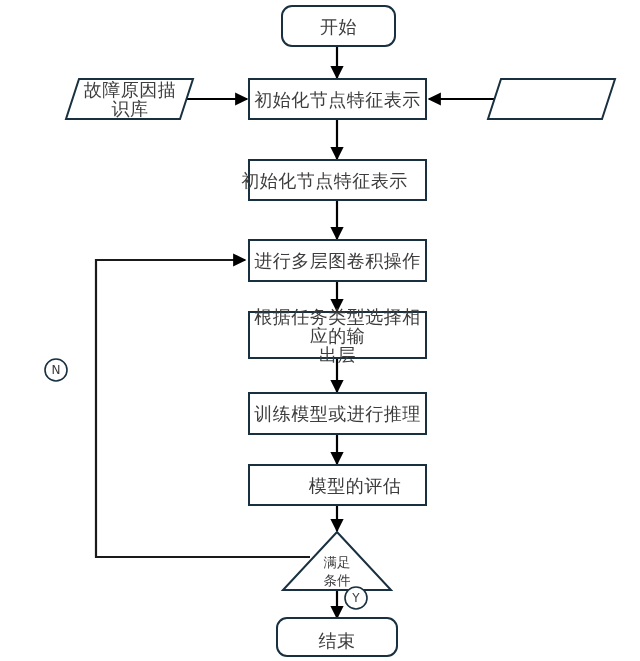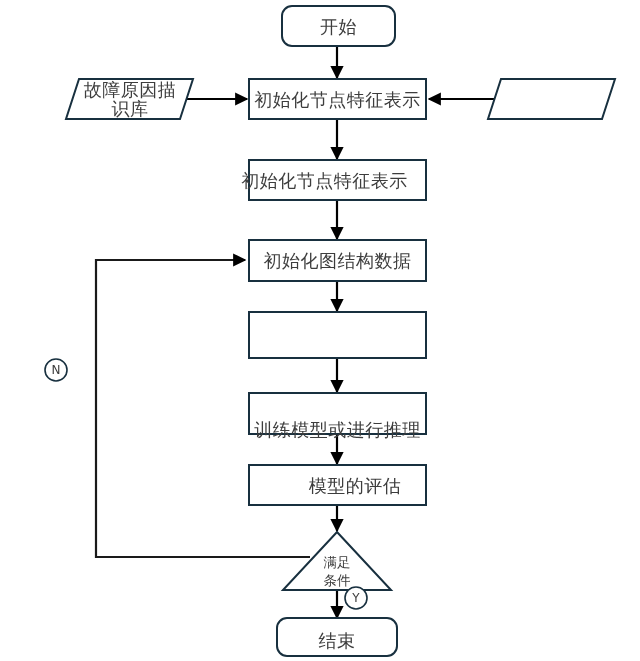--- a/index.html
+++ b/index.html
@@ -144,24 +144,26 @@
   <div class="node-label" style="left:282px; top:6px; width:113px; height:40px;">开始</div>
 
   <div class="node-label" style="left:76px; top:79px; width:108px; height:40px;">故障原因描
 识库</div>
 
 
   <div class="node-label" style="left:249px; top:79px; width:177px; height:40px;">初始化节点特征表示</div>
 
   <div class="node-label" style="left:236px; top:160px; width:177px; height:40px;">初始化节点特征表示</div>
 
-  <div class="node-label" style="left:249px; top:240px; width:177px; height:41px;">初始化图结构数据</div>
+  <div class="node-label" style="left:249px; top:240px; width:177px; height:41px;">进行多层图卷积操作</div>
 
+  <div class="node-label" style="left:252px; top:312px; width:171px; height:46px;">根据任务类型选择相应的输
+出层</div>
 
-  <div class="node-label" style="left:249px; top:393px; width:177px; height:41px;margin-top:16px;">训练模型或进行推理</div>
+  <div class="node-label" style="left:249px; top:393px; width:177px; height:41px;">训练模型或进行推理</div>
 
   <div class="node-label" style="left:249px; top:465px; width:212px; height:40px;">模型的评估</div>
 
   <div class="decision-label" style="left:301px; top:552px; width:72px; height:38px;">满足
 条件</div>
 
   <div class="node-label" style="left:277px; top:618px; width:120px; height:44px;">结束</div>
 
   <div class="marker-label" style="left:45px; top:359px; width:22px; height:22px;">N</div>
 

